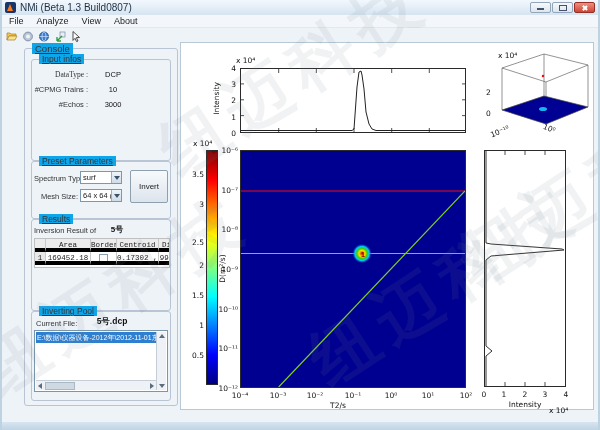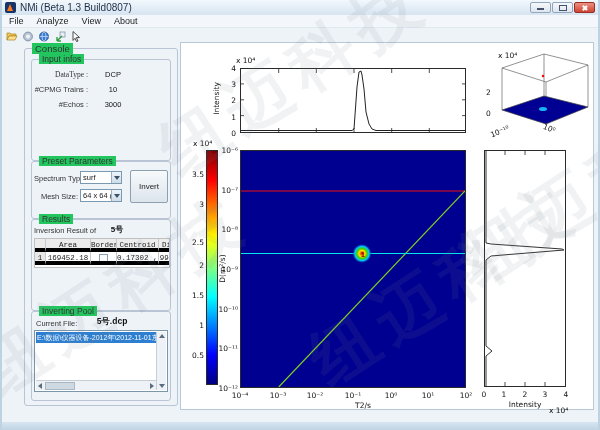--- a/index.html
+++ b/index.html
@@ -19,21 +19,21 @@
   .wbtn.max:after{content:"";position:absolute;left:6px;top:2px;width:6px;height:4px;border:1px solid #44536b;}
   .wbtn.close:before,.wbtn.close:after{content:"";position:absolute;left:9px;top:2px;width:1.5px;height:6px;background:#fff;}
   .wbtn.close:before{transform:rotate(45deg);} .wbtn.close:after{transform:rotate(-45deg);}
   
   .menubar{left:0;top:15px;right:0;height:12px;background:#f3f7fb;border-bottom:1px solid #e0e8f0;display:flex;align-items:center;padding-left:7px;gap:13px;font-size:9px;}
   .menu-item{cursor:default;}
   .toolbar{left:0;top:27px;right:0;height:12px;display:flex;align-items:center;gap:4px;padding-left:4px;}
   .tico{width:12px;height:11px;display:inline-block;}
   
   .gbox{position:absolute;border:1px solid #b9c4d4;border-radius:3px;}
-  .glabel{position:absolute;top:-6px;left:7px;background:#22c55e;padding:0 3px;font-size:8.5px;color:#333;white-space:nowrap;}
+  .glabel{position:absolute;top:-6px;left:7px;background:#0ea5e9;padding:0 3px;font-size:8.5px;color:#333;white-space:nowrap;text-decoration:underline;}
   .flabel{position:absolute;font-size:7.5px;color:#333;text-align:right;white-space:nowrap;}
   .fvalue{position:absolute;font-size:7.5px;color:#111;text-align:center;white-space:nowrap;}
   
   .dd{position:absolute;height:13px;background:#fff;border:1px solid #7a98af;box-sizing:border-box;font-size:7.5px;line-height:11px;padding-left:2px;white-space:nowrap;overflow:hidden;}
   .dd-arrow{position:absolute;right:0;top:0;bottom:0;width:9px;background:linear-gradient(#eef4fa,#cfdce8);border-left:1px solid #9ab0c2;}
   .dd-arrow:after{content:"";position:absolute;left:2px;top:4px;border-left:3px solid transparent;border-right:3px solid transparent;border-top:4px solid #3a5268;}
   .btn{position:absolute;background:linear-gradient(#f7fafc,#dce4ec);border:1px solid #8ea0b0;border-radius:2px;font-size:8px;color:#222;display:flex;align-items:center;justify-content:center;box-sizing:border-box;}
   
   .rtable{position:absolute;overflow:hidden;font-size:7.5px;background:#fff;border:1px solid #c0c0c0;}
   .trow{display:flex;height:13px;line-height:12px;}
@@ -281,21 +281,21 @@
   <span class="tick tr" style="left:214px;top:305px;width:22px;">10⁻¹⁰</span>
   <span class="tick tr" style="left:214px;top:344px;width:22px;">10⁻¹¹</span>
   <span class="tick tr" style="left:214px;top:384px;width:22px;">10⁻¹²</span>
   <span class="tick tcn" style="left:225px;top:391px;width:26px;">10⁻⁴</span>
   <span class="tick tcn" style="left:263px;top:391px;width:26px;">10⁻³</span>
   <span class="tick tcn" style="left:300px;top:391px;width:26px;">10⁻²</span>
   <span class="tick tcn" style="left:338px;top:391px;width:26px;">10⁻¹</span>
   <span class="tick tcn" style="left:376px;top:391px;width:26px;">10⁰</span>
   <span class="tick tcn" style="left:413px;top:391px;width:26px;">10¹</span>
   <span class="tick tcn" style="left:451px;top:391px;width:26px;">10²</span>
-  <span class="tick tcn" style="left:341px;top:401px;width:40px;">T2/s</span>
+  <span class="tick tcn" style="left:316px;top:401px;width:40px;">T2/s</span>
   <span class="tick rot" style="left:196px;top:264px;width:48px;">D(m²/s)</span>
 
   <div class="axes" style="left:482px;top:150px;width:82px;height:237px;">
     <svg width="80" height="235">
       <polyline points="1,0 1,92 6,93 77,98 79,99 6,105 1,109 1,195 7,200 1,205 1,235" fill="none" stroke="#333" stroke-width="1"></polyline>
       <g stroke="#222" stroke-width="0.8">
         <line x1="20" y1="235" x2="20" y2="231"></line>
           <line x1="40" y1="235" x2="40" y2="231"></line>
           <line x1="60" y1="235" x2="60" y2="231"></line>
         <line x1="20" y1="0" x2="20" y2="4"></line>

